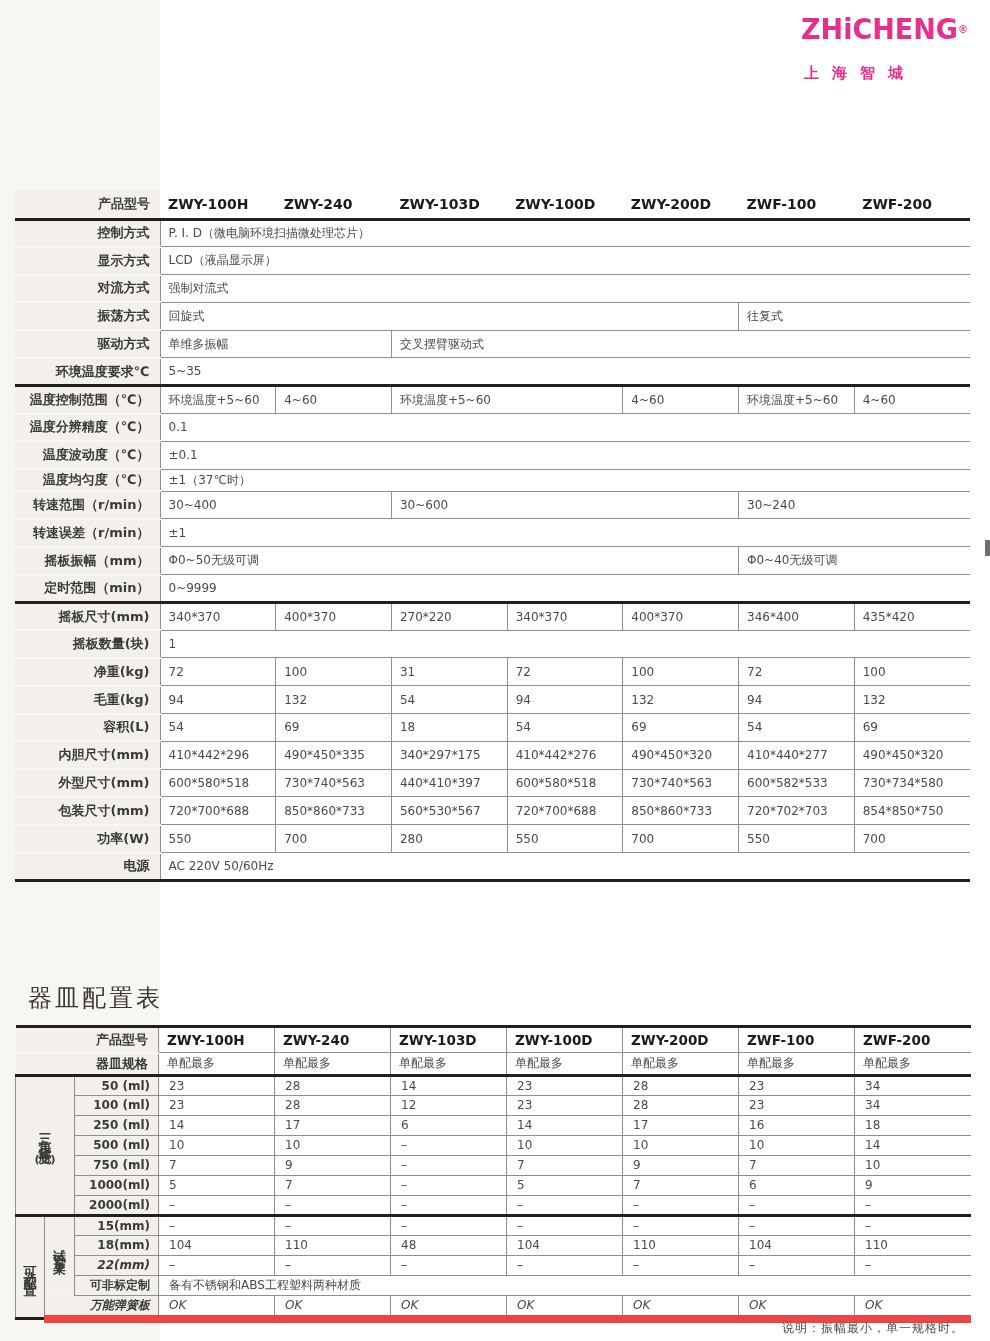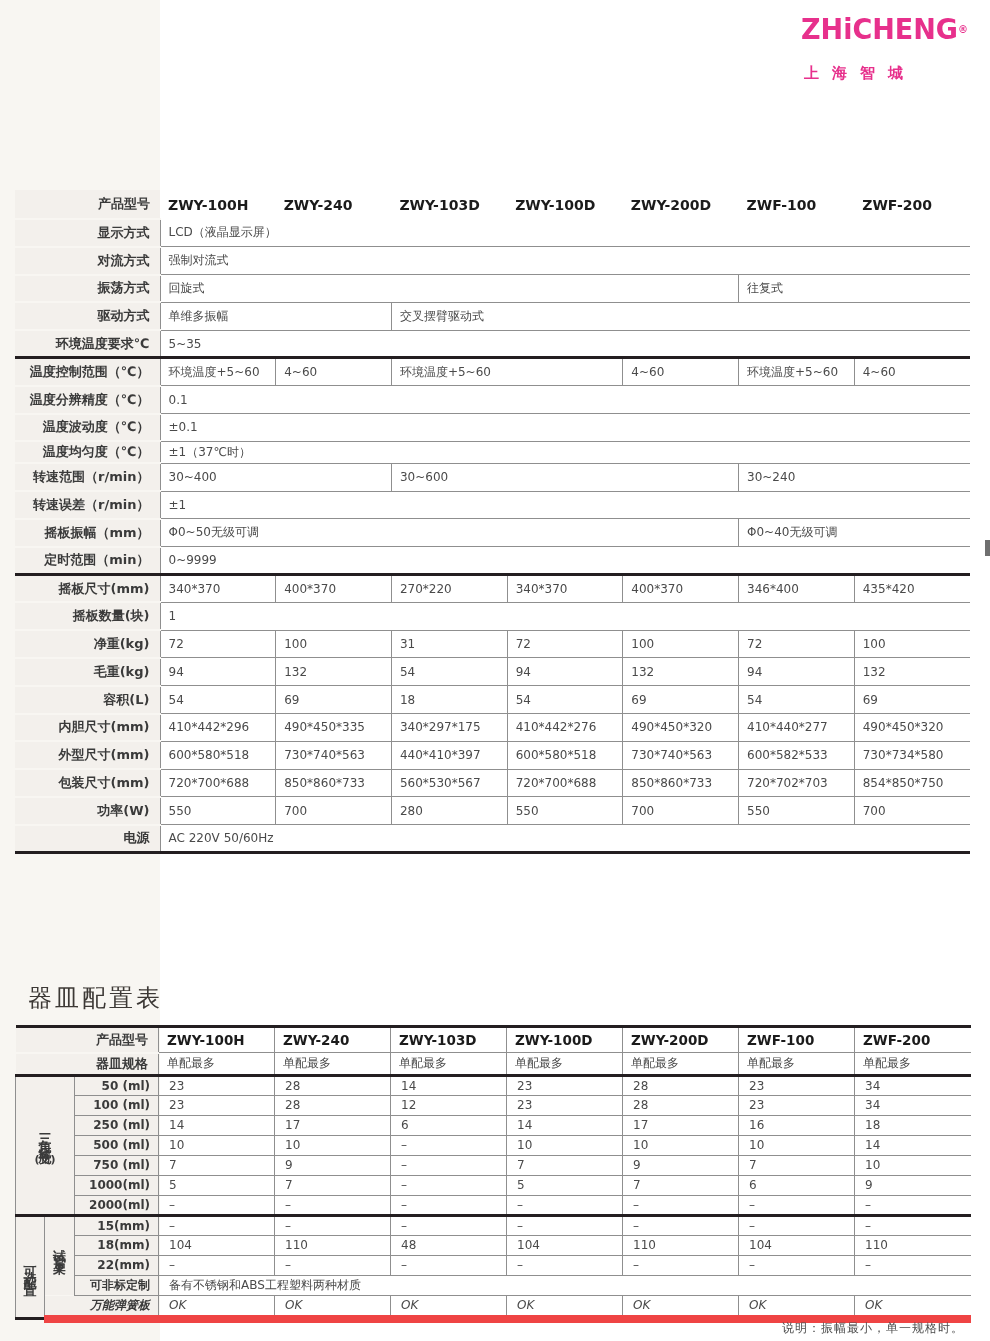--- a/index.html
+++ b/index.html
@@ -86,20 +86,24 @@
       <tr style="height: 29px;">
         <th class="lbl">产品型号</th>
         <td class="model">ZWY-100H</td>
         <td class="model">ZWY-240</td>
         <td class="model">ZWY-103D</td>
         <td class="model">ZWY-100D</td>
         <td class="model">ZWY-200D</td>
         <td class="model">ZWF-100</td>
         <td class="model">ZWF-200</td>
       </tr>
+      <tr class="sec" style="height: 27.8px;">
+        <th class="lbl">控制方式</th>
+        <td class="val" colspan="7">P. I. D（微电脑环境扫描微处理芯片）</td>
+      </tr>
       <tr style="height: 27.8px;">
         <th class="lbl">显示方式</th>
         <td class="val" colspan="7">LCD（液晶显示屏）</td>
       </tr>
       <tr style="height: 27.8px;">
         <th class="lbl">对流方式</th>
         <td class="val" colspan="7">强制对流式</td>
       </tr>
       <tr style="height: 27.8px;">
         <th class="lbl">振荡方式</th>
@@ -376,21 +380,21 @@
       <tr style="height: 20px;">
         <th class="size">18(mm)</th>
         <td class="v2">104</td>
         <td class="v2">110</td>
         <td class="v2">48</td>
         <td class="v2">104</td>
         <td class="v2">110</td>
         <td class="v2">104</td>
         <td class="v2">110</td>
       </tr>
-      <tr style="height: 20px;">
+      <tr style="height: 20px; font-style: italic;">
         <th class="size">22(mm)</th>
         <td class="v2">–</td>
         <td class="v2">–</td>
         <td class="v2">–</td>
         <td class="v2">–</td>
         <td class="v2">–</td>
         <td class="v2">–</td>
         <td class="v2">–</td>
       </tr>
       <tr style="height: 20px;">

